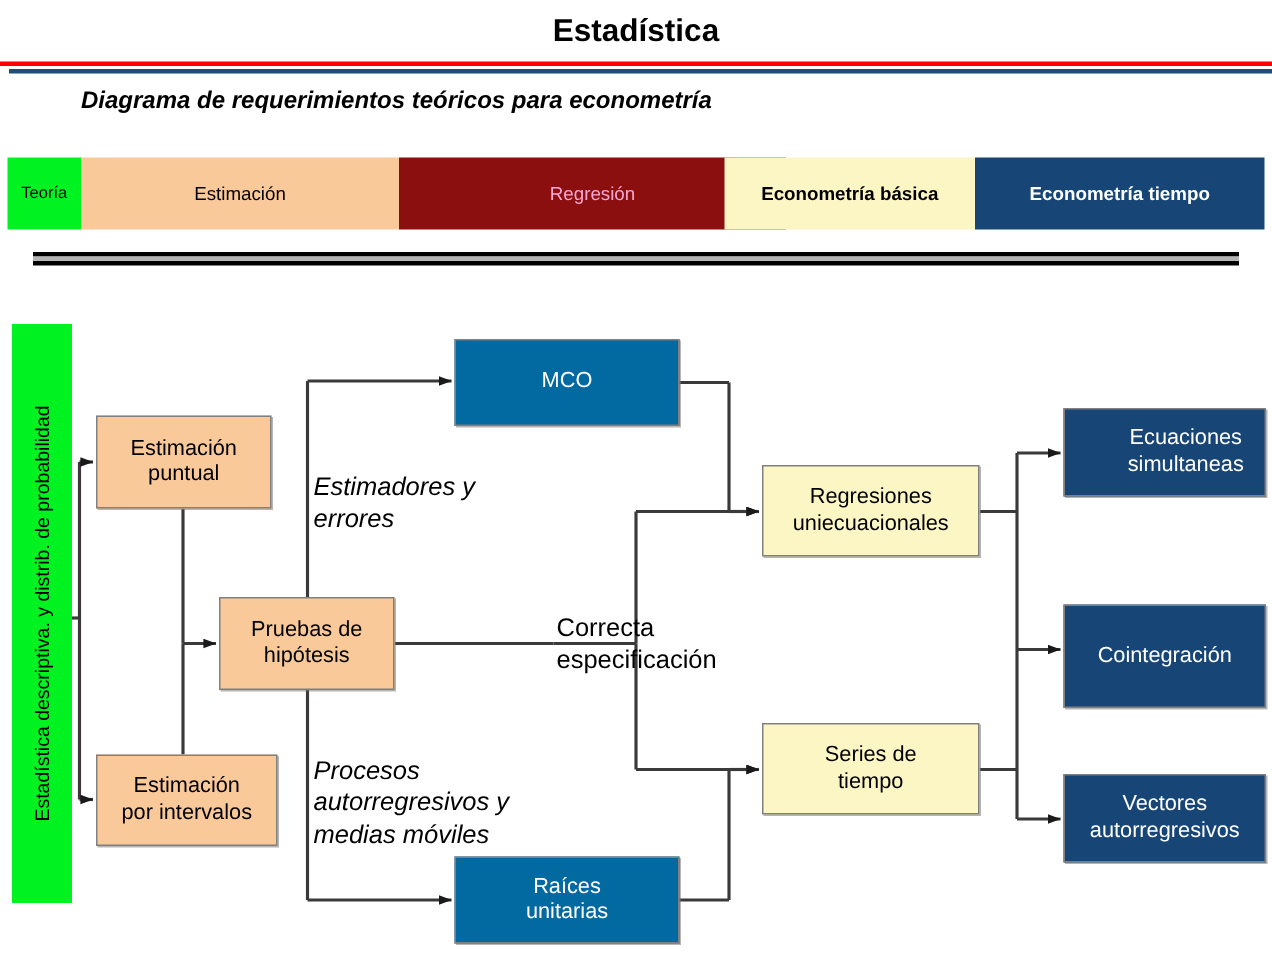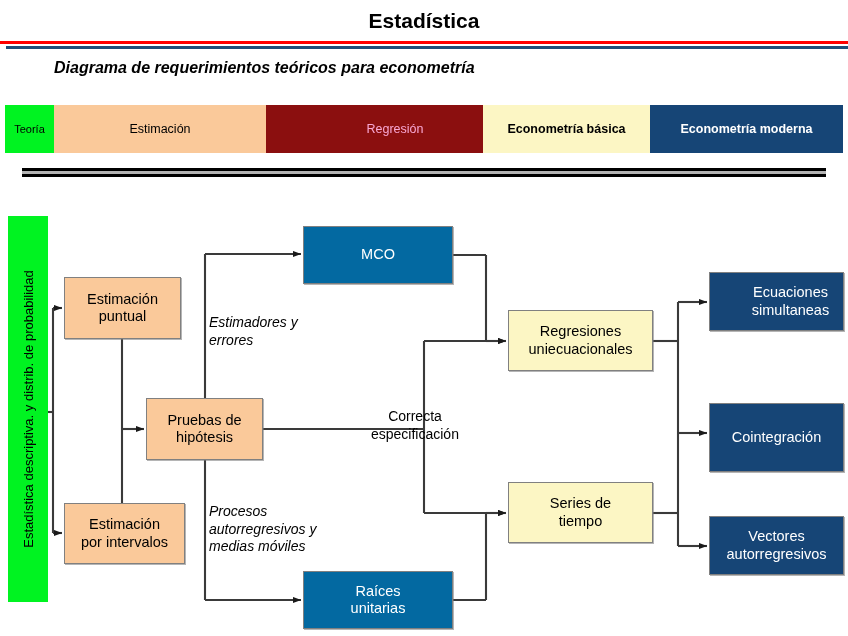--- a/index.html
+++ b/index.html
@@ -150,46 +150,46 @@
   .n-raices     { left: 303px; top: 571px; width: 150px; height: 58px; }
   .n-regres     { left: 508px; top: 310px; width: 145px; height: 61px; }
   .n-series     { left: 508px; top: 482px; width: 145px; height: 61px; }
   .n-ecuaciones { left: 709px; top: 272px; width: 135px; height: 59px; padding-left: 28px; }
   .n-cointegr   { left: 709px; top: 403px; width: 135px; height: 69px; }
   .n-vectores   { left: 709px; top: 516px; width: 135px; height: 59px; }
 
   
   .edge-label {
     position: absolute;
-    font-size: 14px;
+    font-size: 17px;
     font-style: italic;
     color: #000000;
     line-height: 1.25;
     white-space: pre-line;
   }
-  .edge-label.plain { font-style: normal; text-align: center; }
+  .edge-label.plain { font-style: normal; }
   .lbl-estimadores { left: 209px; top: 314px; }
   .lbl-procesos    { left: 209px; top: 503px; }
   .lbl-correcta    { left: 371px; top: 408px; }
 </style>
 </head>
 <body>
 
 <div id="page">
 
   <div class="page-title">Estadística</div>
   <div class="rule-red"></div>
   <div class="rule-blue"></div>
   <div class="subtitle">Diagrama de requerimientos teóricos para econometría</div>
 
   <div class="band band-teoria">Teoría</div>
   <div class="band band-estim">Estimación</div>
   <div class="band band-regres">Regresión</div>
   <div class="band band-basica">Econometría básica</div>
-  <div class="band band-moderna">Econometría moderna</div>
+  <div class="band band-moderna">Econometría tiempo</div>
 
   <div class="double-rule">
     <i class="t"></i>
       <i class="m"></i>
       <i class="b"></i>
   </div>
 
   <div class="green-bar">
     <span class="green-bar-label">Estadística descriptiva. y distrib. de probabilidad</span>
   </div>

